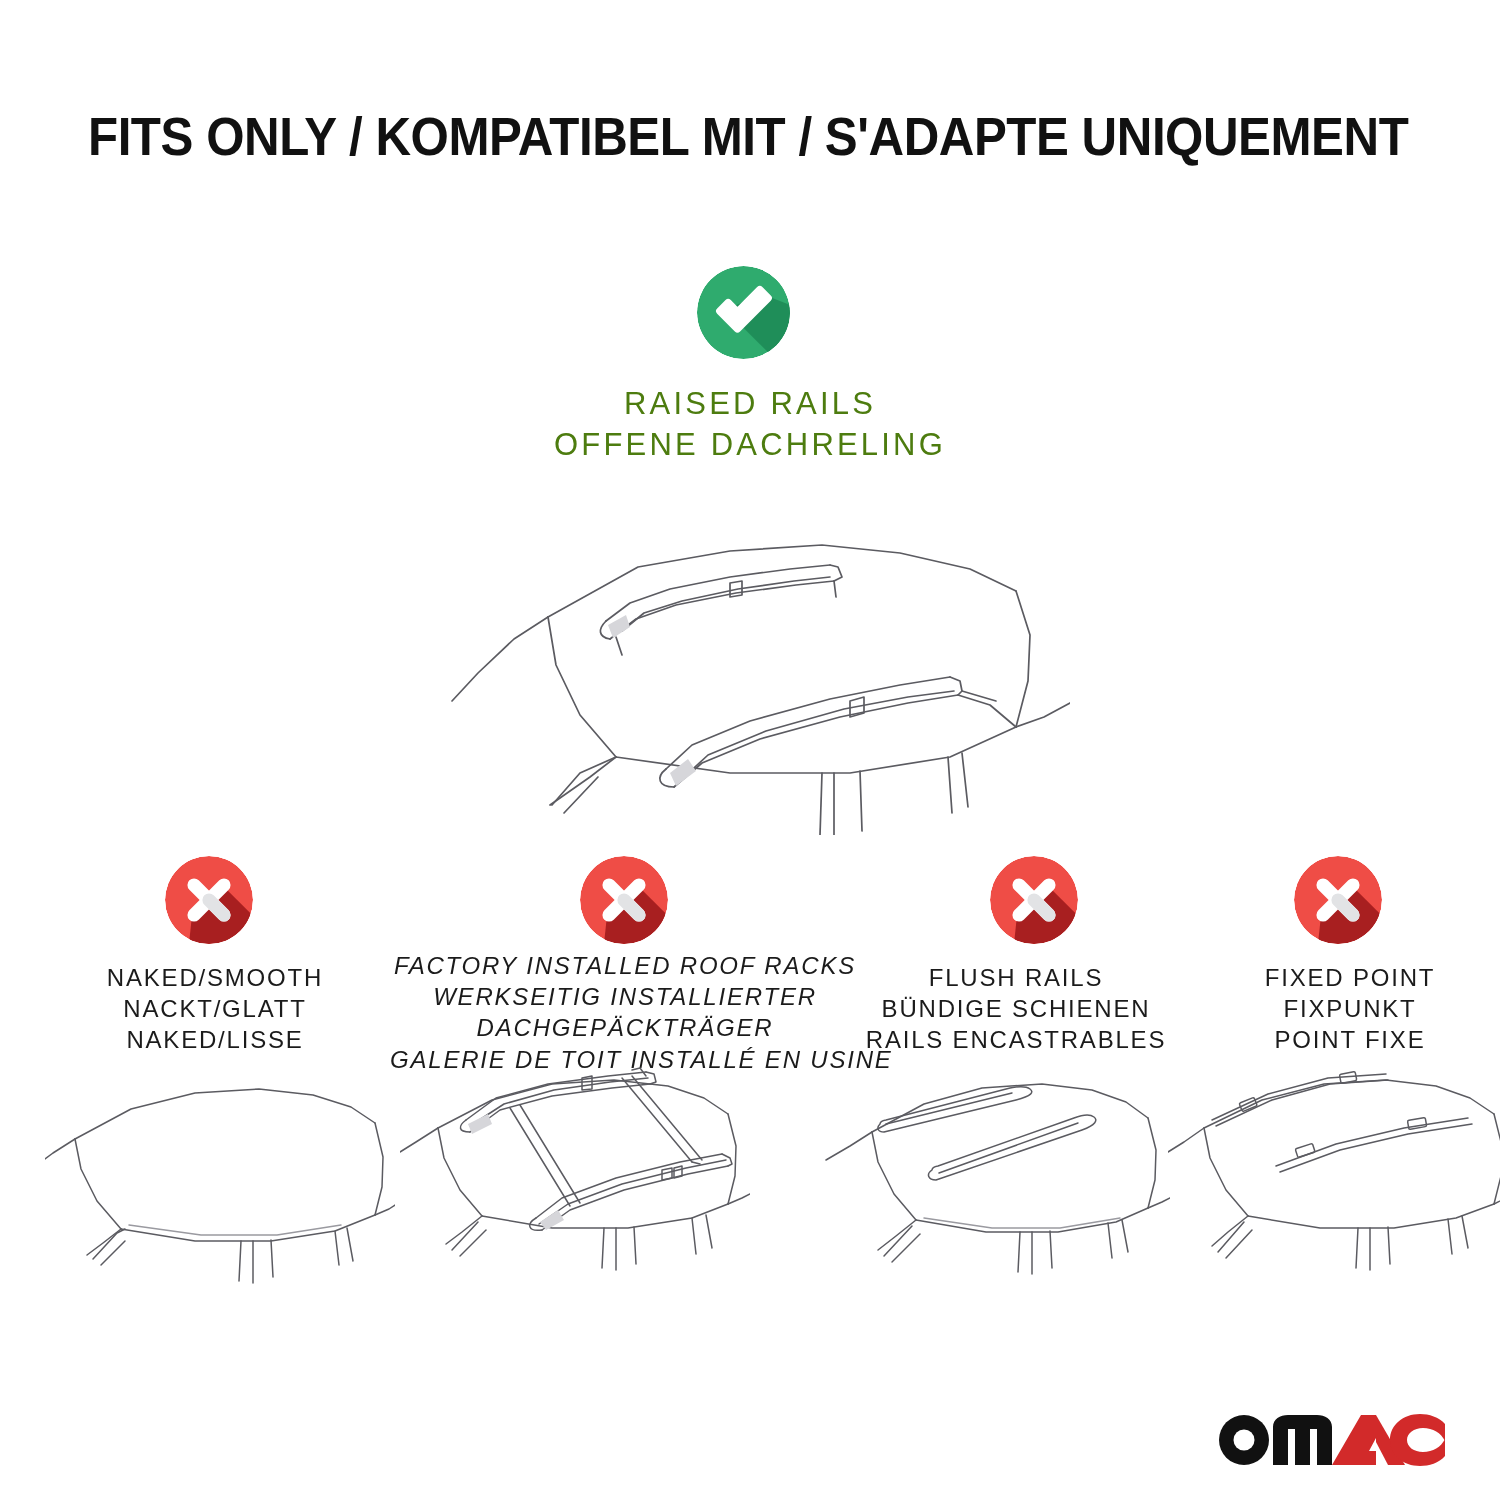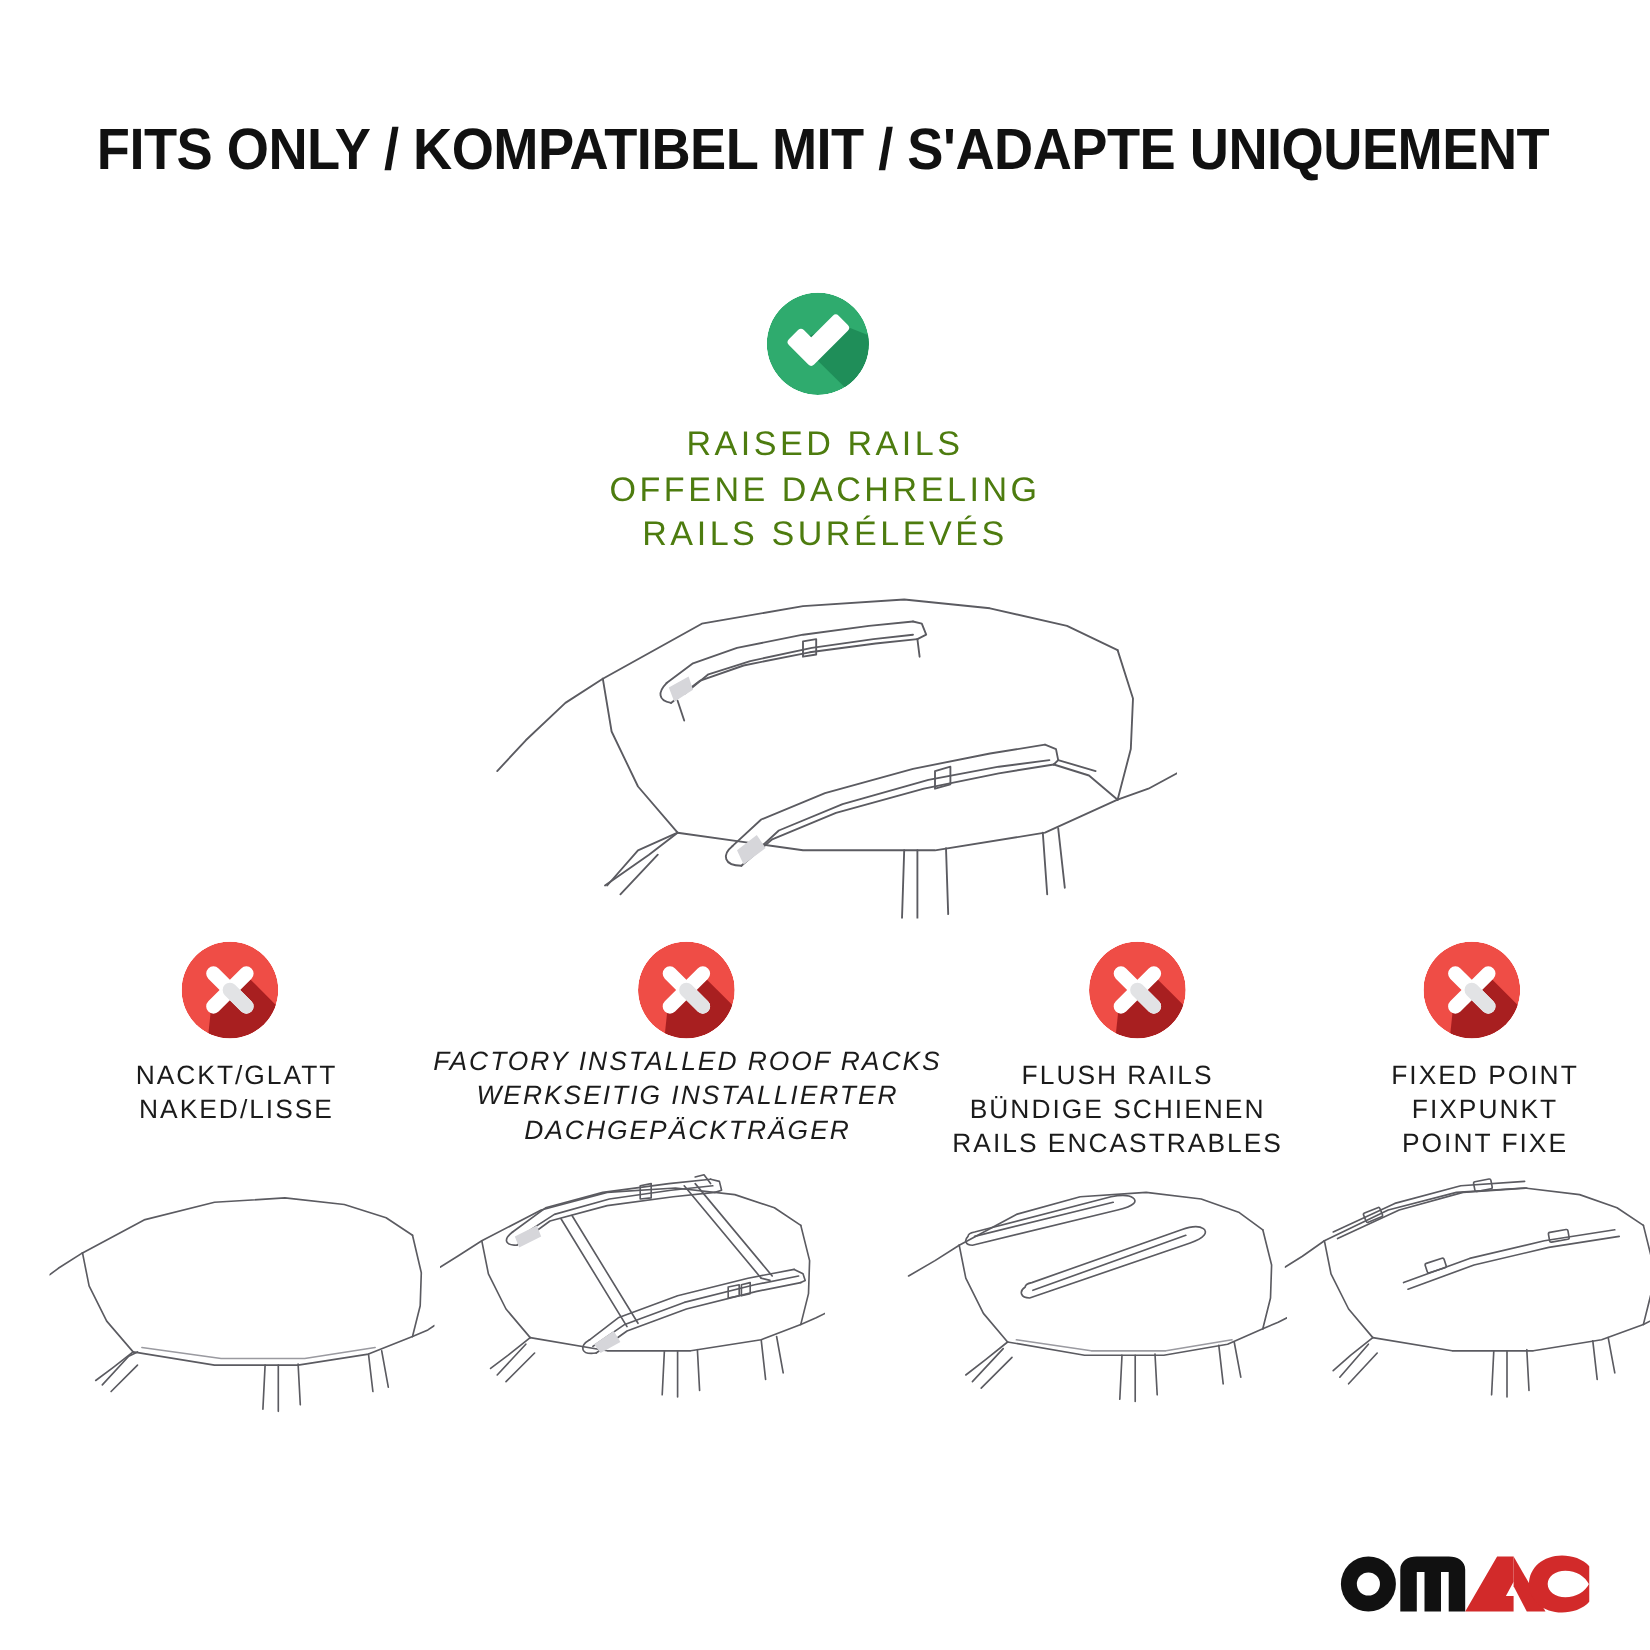--- a/index.html
+++ b/index.html
@@ -65,21 +65,20 @@
       <path d="M30.5 47 L52 68.5 L100 116 L100 42 L70 30 Z" fill="#1f8c57" opacity="0.95"></path>
 
       <path d="M24.5 48.5 L33.5 39.5 L43.5 49.5 L67.5 25.5 L76.5 34.5 L43.5 67.5 Z" fill="#ffffff" stroke="#ffffff" stroke-width="8" stroke-linejoin="round" stroke-linecap="round"></path>
     </g>
   </svg>
 </div>
 
 <div class="ok-text">
   <div>RAISED RAILS</div>
   <div>OFFENE DACHRELING</div>
-  <div>RAILS SURÉLEVÉS</div>
 </div>
 
 <div class="main-car">
   <svg viewBox="0 0 640 330" width="640" height="330" aria-hidden="true">
     <g fill="none" stroke="#5b5b61" stroke-width="1.7" stroke-linejoin="round" stroke-linecap="round">
 
       <path d="M118 112 L208 62 L300 46 L392 40 L470 48 L540 64 L586 86"></path>
       <path d="M118 112 L126 160 L150 210 L186 252"></path>
       <path d="M186 252 L300 268 L420 268 L520 252 L586 222"></path>
       <path d="M586 86 L600 130 L598 176 L586 222"></path>
@@ -139,20 +138,21 @@
       <g stroke="#ffffff" stroke-width="15" stroke-linecap="round">
         <line x1="33" y1="33" x2="67" y2="67"></line>
         <line x1="67" y1="33" x2="33" y2="67"></line>
       </g>
       <line x1="50" y1="50" x2="67" y2="67" stroke="#e2e3e5" stroke-width="15" stroke-linecap="round"></line>
     </g>
   </svg>
 </div>
 
 <div class="cap" style="left:20px;top:962px;width:390px;">
+  <div>NAKED/SMOOTH</div>
   <div>NACKT/GLATT</div>
   <div>NAKED/LISSE</div>
 </div>
 
 <div class="smallcar" style="left:45px;top:1065px;">
   <svg viewBox="0 0 350 240" width="350" height="240" aria-hidden="true">
     <g fill="none" stroke="#5b5b61" stroke-width="1.5" stroke-linejoin="round" stroke-linecap="round">
       <path d="M30 74 L86 44 L150 28 L214 24 L268 30 L306 42 L330 58"></path>
       <path d="M30 74 L36 104 L52 136 L76 164"></path>
       <path d="M76 164 L150 176 L226 176 L290 166 L330 150"></path>
@@ -190,20 +190,21 @@
       </g>
       <line x1="50" y1="50" x2="67" y2="67" stroke="#e2e3e5" stroke-width="15" stroke-linecap="round"></line>
     </g>
   </svg>
 </div>
 
 <div class="cap" style="left:390px;top:950px;width:470px;font-style:italic;">
   <div>FACTORY INSTALLED ROOF RACKS</div>
   <div>WERKSEITIG INSTALLIERTER</div>
   <div>DACHGEPÄCKTRÄGER</div>
+  <div>GALERIE DE TOIT INSTALLÉ EN USINE</div>
 </div>
 
 <div class="smallcar" style="left:400px;top:1058px;">
   <svg viewBox="0 0 350 245" width="350" height="245" aria-hidden="true">
     <g fill="none" stroke="#5b5b61" stroke-width="1.5" stroke-linejoin="round" stroke-linecap="round">
 
       <path d="M38 70 L92 42 L152 26 L214 22 L268 28 L304 40 L328 56"></path>
       <path d="M38 70 L44 100 L60 132 L82 158"></path>
       <path d="M82 158 L152 170 L228 170 L292 160 L328 146"></path>
       <path d="M328 56 L336 88 L335 118 L328 146"></path>

